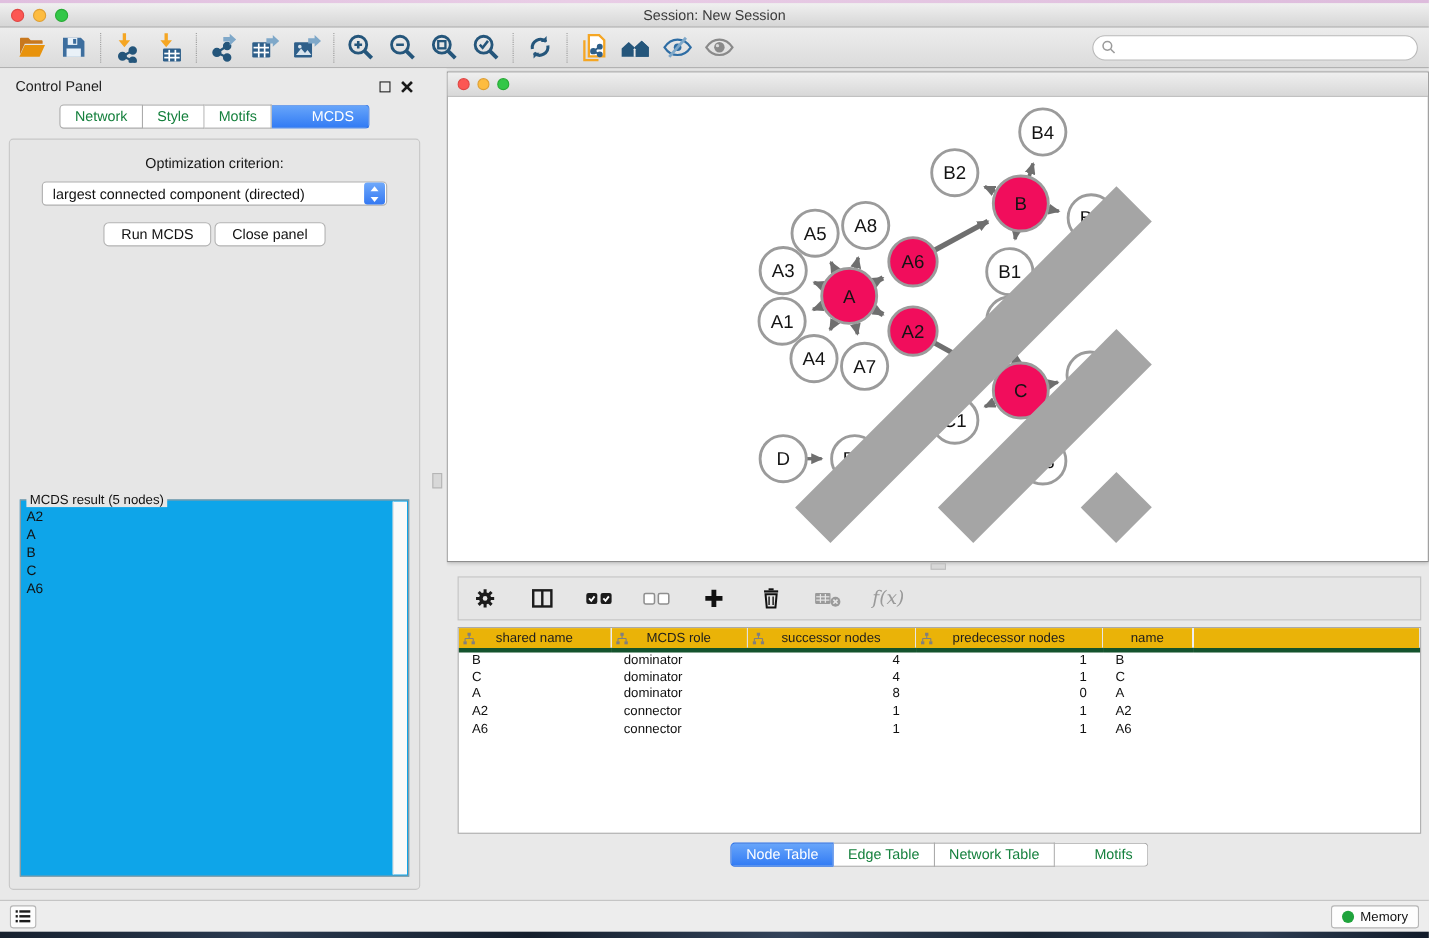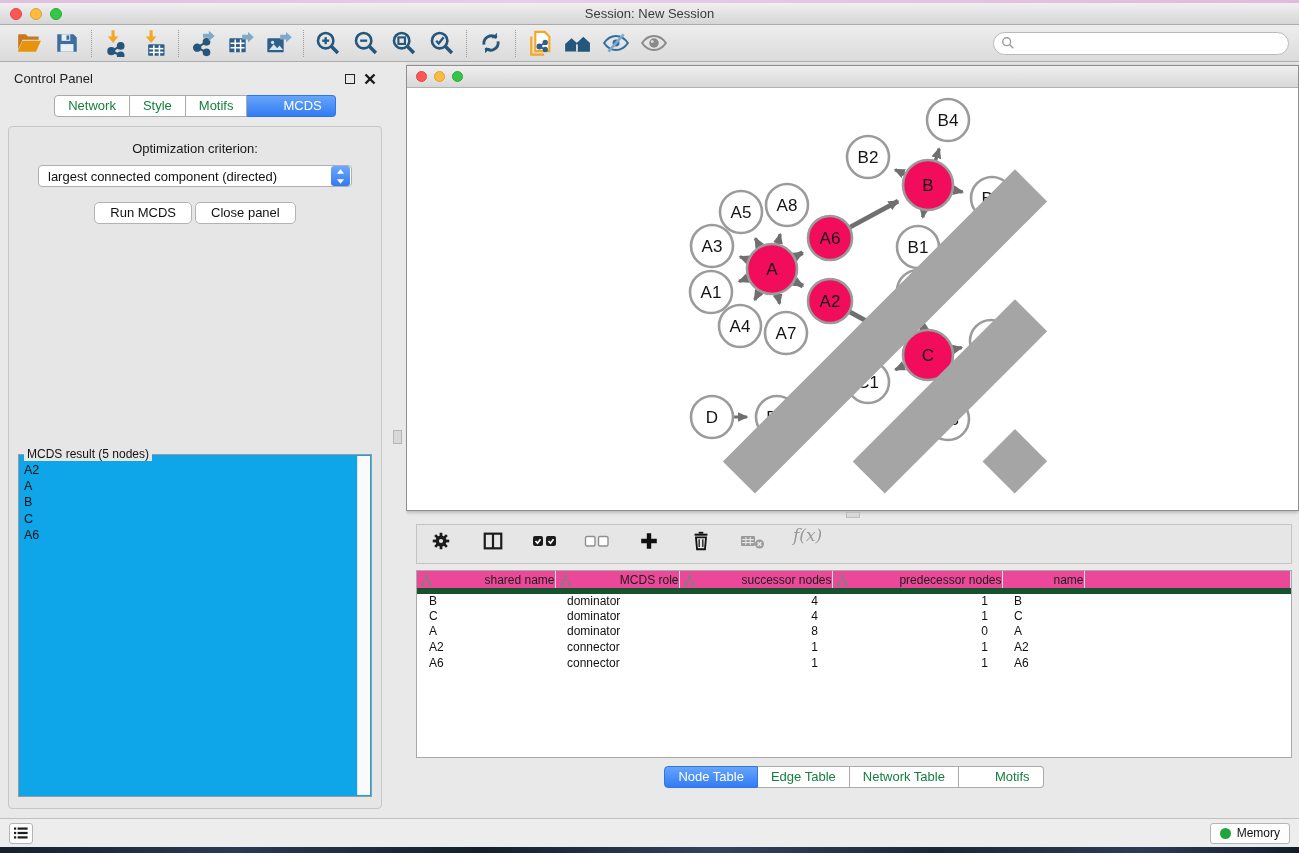--- a/index.html
+++ b/index.html
@@ -81,27 +81,27 @@
   .resize-grip { position:absolute; right:1px; bottom:1px; width:13px; height:13px; }
 
   
   .h-splitter { height:8px; position:relative; cursor:row-resize; }
   .h-handle { position:absolute; left:440px; top:1px; width:14px; height:6px; background:#D8D8D8; border:1px solid #BDBDBD; }
 
   
   .table-panel { flex:1; display:flex; flex-direction:column; background:#E9E9E9; padding:0 7px 0 10px; }
   .tp-header { display:flex; align-items:center; padding:8px 4px 2px 5px; }
   .tp-toolbar { margin-top:5px; height:40px; background:#E6E6E6; border:1px solid #C4C4C4;
-                display:flex; gap:16px; padding:0 6px; }
+                display:flex; align-items:center; gap:16px; padding:0 6px; }
   .ttbtn { width:36px; height:32px; display:flex; align-items:center; justify-content:center; background:transparent; border:none; cursor:pointer; }
   .fx-label { font-family:"DejaVu Serif", serif; font-style:italic; font-size:17px; color:#9A9A9A; margin-left:6px; }
   .tp-table-wrap { margin-top:6px; height:188px; background:#fff; border:1px solid #A9A9A9; overflow:hidden; }
   table.nodetable { border-collapse:collapse; width:100%; table-layout:fixed; }
-  table.nodetable th { height:20px; background:#ec4899; border-bottom:6px solid #14532d; border-right:1px solid #E0E0E0;
-                       font-weight:normal; font-size:12px; color:#1D1D1D; position:relative; text-align:right; }
+  table.nodetable th { height:20px; background:#eab308; border-bottom:4px solid #14532d; border-right:1px solid #E0E0E0;
+                       font-weight:normal; font-size:12px; color:#1D1D1D; position:relative; text-align:center; }
   table.nodetable th svg.hicon { position:absolute; left:4px; top:4px; }
   table.nodetable td { font-size:12px; color:#111; height:15.6px; padding:0 0 0 12px; white-space:nowrap; }
   table.nodetable td.num { text-align:right; padding:0 14px 0 0; }
   .tp-tabs { height:30px; display:flex; justify-content:center; align-items:center; margin-top:4px; }
 
   
   .statusbar { position:absolute; left:0; right:0; bottom:6px; height:29px; background:#EDEDED;
                border-top:1px solid #C0C0C0; display:flex; align-items:center; padding:0 9px; }
   .sb-btn { width:24px; height:21px; background:#FDFDFD; border:1px solid #B5B5B5; border-radius:3px;
             display:flex; align-items:center; justify-content:center; cursor:pointer; }

